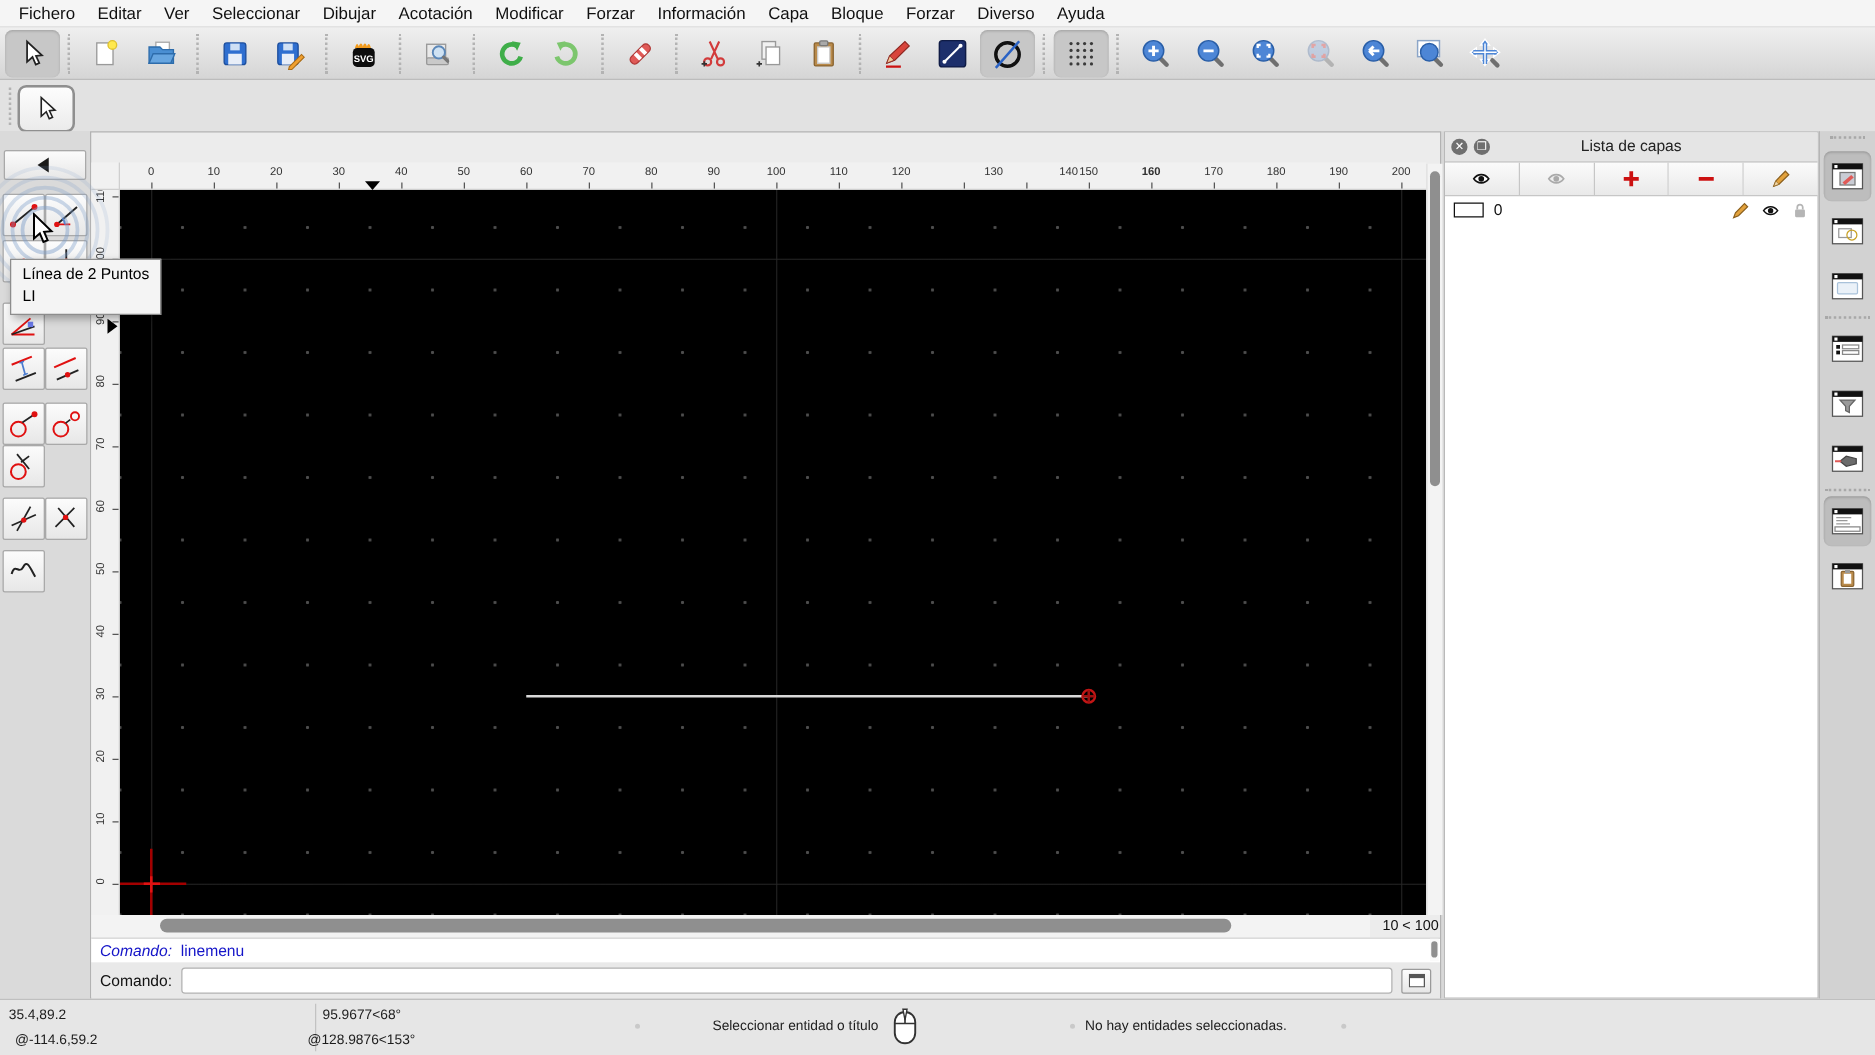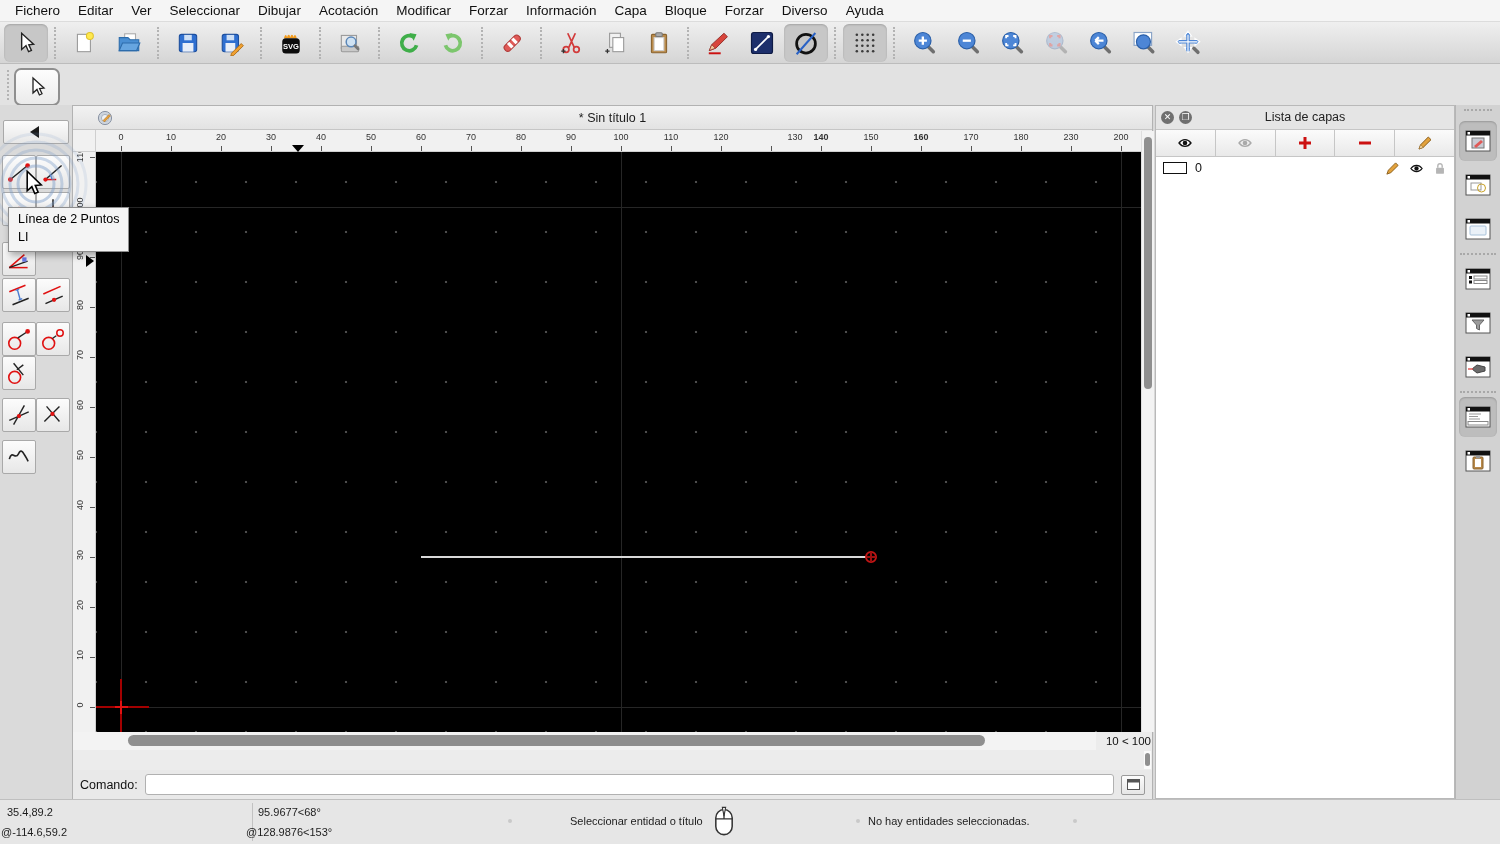--- a/index.html
+++ b/index.html
@@ -435,30 +435,20 @@
         </svg>
     </div>
     <div class="pal-btn" style="left:2px;top:335px">
       <svg width="28" height="28" viewBox="0 0 26 26">
           <path d="M4 15c2.5-9 5.5 1 8.5-5s5 0 9 7" fill="none" stroke="#222" stroke-width="1.5"></path>
         </svg>
     </div>
   </div>
 
   <div class="docwin">
-    <div class="doc-title">
-      <span class="doc-icon">
-        <svg width="16" height="16" viewBox="0 0 16 16">
-            <circle cx="8" cy="8" r="6.6" fill="#cdd4dd" stroke="#8a93a3"></circle>
-            <circle cx="8" cy="8" r="3.6" fill="#eef1f5" stroke="#aab3c0"></circle>
-            <path d="M6 10.5L12 4.5l1.4 1.4-6 6z" fill="#e8a13c" stroke="#a46a14" stroke-width=".5"></path>
-          </svg>
-      </span>
-      <span>* Sin título 1</span>
-    </div>
     <div class="corner"></div>
     <div class="hruler">
         <span class="hr-num" style="left: 10px;">0</span>
         <i class="hr-tick" style="left: 25px;"></i>
         <span class="hr-num" style="left: 60px;">10</span>
         <i class="hr-tick" style="left: 75px;"></i>
         <span class="hr-num" style="left: 110px;">20</span>
         <i class="hr-tick" style="left: 125px;"></i>
         <span class="hr-num" style="left: 160px;">30</span>
         <i class="hr-tick" style="left: 175px;"></i>
@@ -475,31 +465,31 @@
         <span class="hr-num" style="left: 460px;">90</span>
         <i class="hr-tick" style="left: 475px;"></i>
         <span class="hr-num" style="left: 510px;">100</span>
         <i class="hr-tick" style="left: 525px;"></i>
         <span class="hr-num" style="left: 560px;">110</span>
         <i class="hr-tick" style="left: 575px;"></i>
         <span class="hr-num" style="left: 610px;">120</span>
         <i class="hr-tick" style="left: 625px;"></i>
         <span class="hr-num" style="left: 684px;">130</span>
         <i class="hr-tick" style="left: 675px;"></i>
-        <span class="hr-num" style="left: 710px; font-weight: bold;">140</span>
+        <span class="hr-num" style="left: 744px;">140</span>
         <i class="hr-tick" style="left: 725px;"></i>
         <span class="hr-num" style="left: 760px;">150</span>
         <i class="hr-tick" style="left: 775px;"></i>
         <span class="hr-num" style="left: 810px; font-weight: bold;">160</span>
         <i class="hr-tick" style="left: 825px;"></i>
         <span class="hr-num" style="left: 860px;">170</span>
         <i class="hr-tick" style="left: 875px;"></i>
         <span class="hr-num" style="left: 910px;">180</span>
         <i class="hr-tick" style="left: 925px;"></i>
-        <span class="hr-num" style="left: 960px;">230</span>
+        <span class="hr-num" style="left: 960px;">190</span>
         <i class="hr-tick" style="left: 975px;"></i>
         <span class="hr-num" style="left: 1010px;">200</span>
         <i class="hr-tick" style="left: 1025px;"></i>
       </div>
     <div class="vruler">
         <span class="vr-num" style="top: -2px;">110</span>
         <i class="vr-tick" style="top: 5px;"></i>
         <span class="vr-num" style="top: 48px;">100</span>
         <i class="vr-tick" style="top: 55px;"></i>
         <span class="vr-num" style="top: 98px;">90</span>
@@ -536,20 +526,24 @@
       </div>
 
     <div class="vscroll">
         <div class="vthumb"></div>
       </div>
     <div class="hscroll">
         <div class="hthumb"></div>
       </div>
     <div class="grid-indicator">10 &lt; 100</div>
 
+    <div class="history">
+      <span class="pfx">Comando:</span>
+      <span>&nbsp;</span><span>linemenu</span>
+    </div>
     <div class="hist-scroll">
         <div class="hist-thumb"></div>
       </div>
 
     <div class="cmdrow">
       <label>Comando:</label>
       <input type="text" value="" style="">
       <div class="cmdbtn">
         <svg width="13" height="11" viewBox="0 0 13 11">
             <rect x="0.5" y="0.5" width="12" height="10" fill="#fff" stroke="#555"></rect>
@@ -694,21 +688,21 @@
           <rect x="9" y="8" width="10" height="12" rx="1" fill="#b98a4a" stroke="#8a6430"></rect>
           <rect x="11" y="10" width="6" height="8" fill="#fff"></rect>
           <rect x="12" y="7" width="4" height="2.5" fill="#999"></rect>
         </svg>
     </div>
   </div>
 </div>
 
 <div class="statusbar">
   <span class="sb" style="left:7px;top:6px">35.4,89.2</span>
-  <span class="sb" style="left:1px;top:26px">@-114.6,59.2</span>
+  <span class="sb" style="left:12px;top:26px">@-114.6,59.2</span>
   <div class="sb-div"></div>
   <span class="sb" style="left:258px;top:6px">95.9677&lt;68°</span>
   <span class="sb" style="left:246px;top:26px">@128.9876&lt;153°</span>
   <span class="sb-dot" style="left:508px"></span>
   <span class="sb" style="left:570px;top:15px">Seleccionar entidad o título</span>
   <span class="sb" style="left:712px;top:4px">
     <svg width="24" height="34" viewBox="0 0 22 30">
         <path d="M3.5 12a7.5 7.5 0 0 1 15 0v8a7.5 7.5 0 0 1-15 0z" fill="#fff" stroke="#333" stroke-width="1.4"></path>
         <path d="M3.5 13h15M11 3.5V13" stroke="#333" stroke-width="1.2" fill="none"></path>
         <path d="M9.5 2.5h3l-1.5 8z" fill="#fff" stroke="#333" stroke-width="1"></path>

